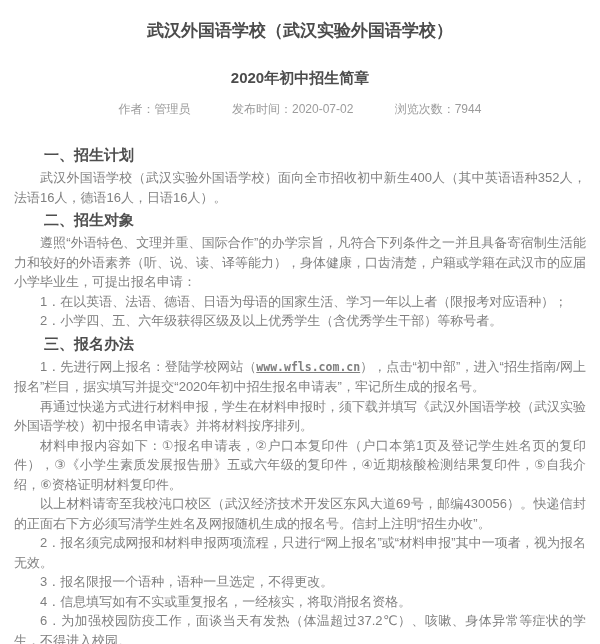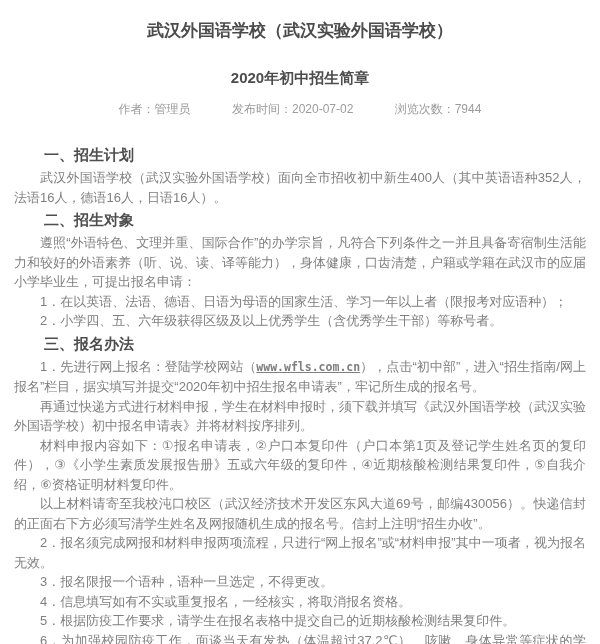--- a/index.html
+++ b/index.html
@@ -90,16 +90,15 @@
       <p class="para"><span class="b">1．在以英语、法语、德语、日语为母语的国家生活、学习一年以上者</span><span>（限报考对应语种）；</span></p>
       <p class="para"><span class="b">2．小学四、五、六年级获得区级及以上优秀学生（含优秀学生干部）等称号者。</span></p>
       <h3 class="section-heading">三、报名办法</h3>
       <p class="para"><span>1．先进行</span><span class="b">网上报名</span><span>：登陆学校网站（</span><a href="#" class="weblink">www.wfls.com.cn</a><span>），点击“初中部”，进入“招生指南/网上报名”栏目，据实填写并提交“2020年初中招生报名申请表”，牢记所生成的报名号。</span></p>
       <p class="para"><span>再通过快递方式进行</span><span class="b">材料申报</span><span>，学生在材料申报时，须下载并填写《武汉外国语学校（武汉实验外国语学校）初中报名申请表》并将材料按序排列。</span></p>
       <p class="para"><span class="b">材料申报</span><span>内容如下：①报名申请表，②户口本复印件（户口本第1页及登记学生姓名页的复印件），③《小学生素质发展报告册》五或六年级的复印件，④近期核酸检测结果复印件，⑤自我介绍，⑥资格证明材料复印件。</span></p>
       <p class="para"><span>以上材料请寄至我校沌口校区（武汉经济技术开发区东风大道69号，邮编430056）。快递信封的正面右下方必须写清学生姓名及网报随机生成的报名号。信封上注明“招生办收”。</span></p>
       <p class="para"><span>2．报名须完成网报和材料申报两项流程，只进行“网上报名”或“材料申报”其中一项者，视为报名无效。</span></p>
       <p class="para"><span class="b">3．报名限报一个语种，语种一旦选定，不得更改。</span></p>
       <p class="para"><span>4．信息填写如有不实或重复报名，一经核实，将取消报名资格。</span></p>
-      <p class="para"><span>5．根据防疫工作要求，请学生在报名表格中提交自己的近期核酸检测结果复印件。</span></p>
       <p class="para"><span>6．为加强校园防疫工作，面谈当天有发热（体温超过37.2℃）、咳嗽、身体异常等症状的学生，不得进入校园。</span></p>
     </div>
 </div>
 
 </body></html>

